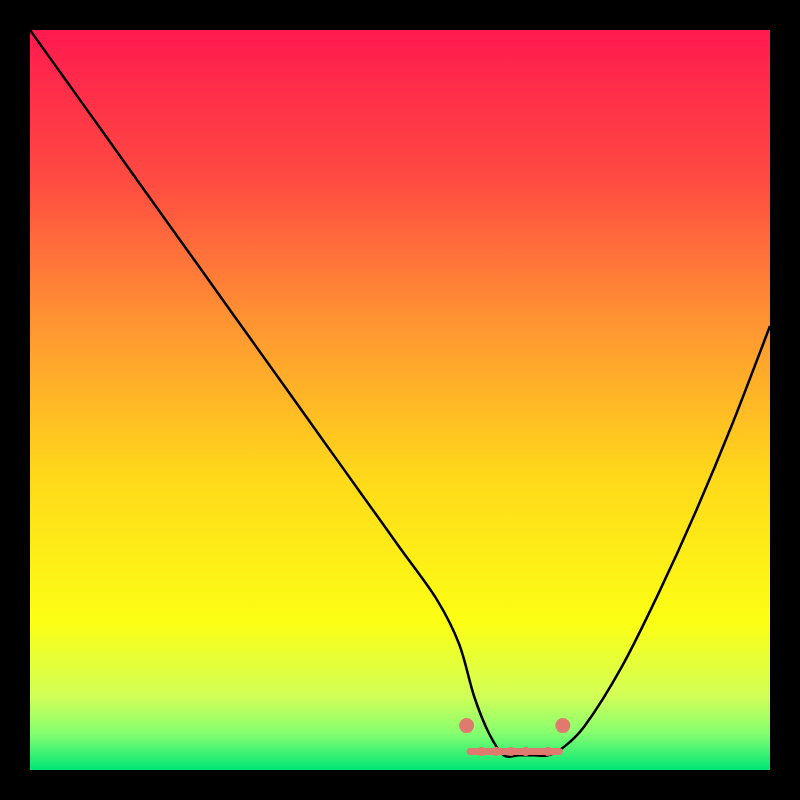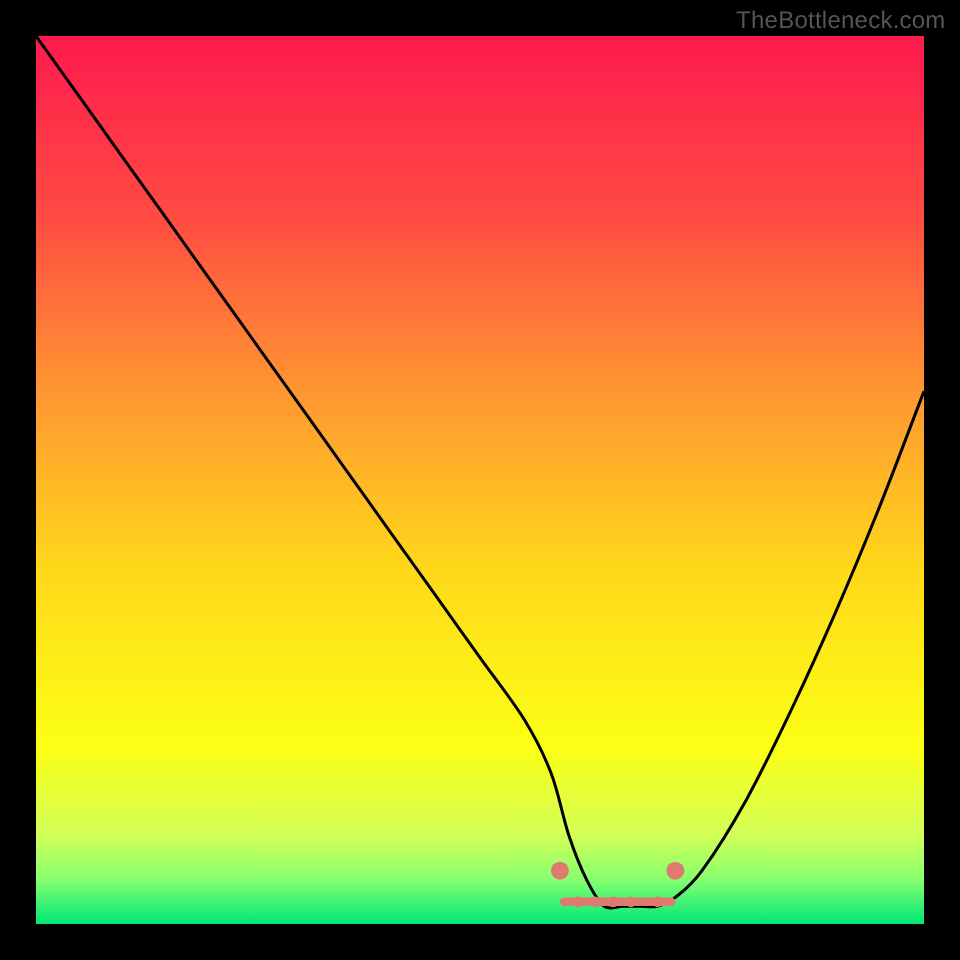--- a/index.html
+++ b/index.html
@@ -37,21 +37,20 @@
   .curve-path {
     fill: none;
     stroke: #000;
     stroke-width: 2.5;
   }
 </style>
 </head>
 <body>
 
 <div class="container">
-  <div class="attribution">TheBottleneck.com</div>
 
   <div class="plot-area">
     <svg class="gradient-bg" viewBox="0 0 740 740" preserveAspectRatio="none">
       <defs>
         <linearGradient id="bg-grad" x1="0" y1="0" x2="0" y2="1">
             <stop offset="0%" stop-color="#ff1a4f"></stop>
             <stop offset="20%" stop-color="#ff4a42"></stop>
             <stop offset="40%" stop-color="#ff9632"></stop>
             <stop offset="60%" stop-color="#ffd81a"></stop>
             <stop offset="80%" stop-color="#fcff14"></stop>

